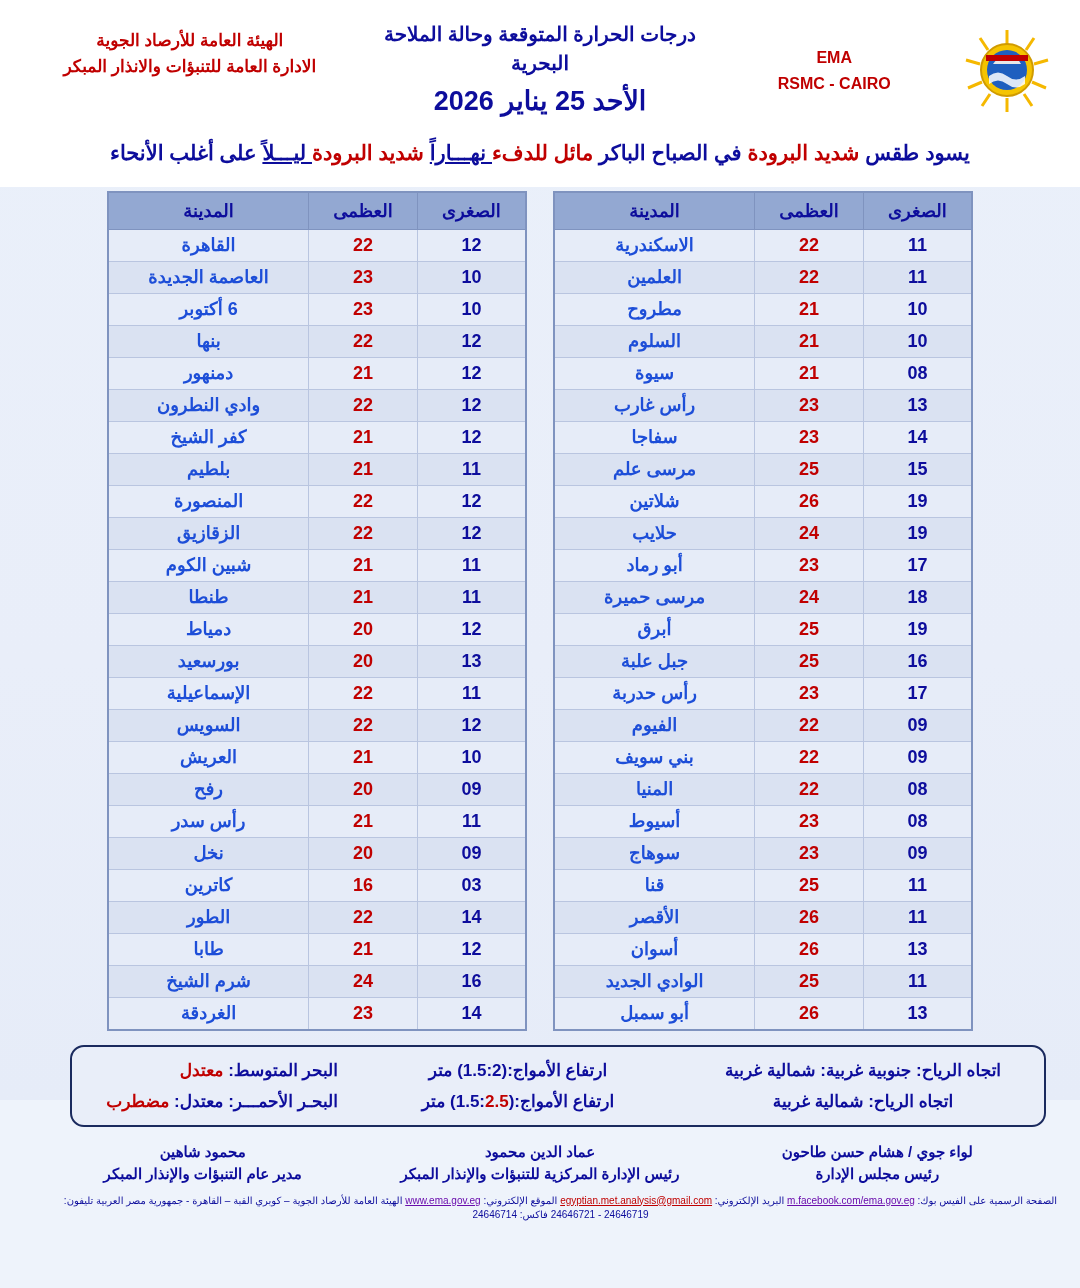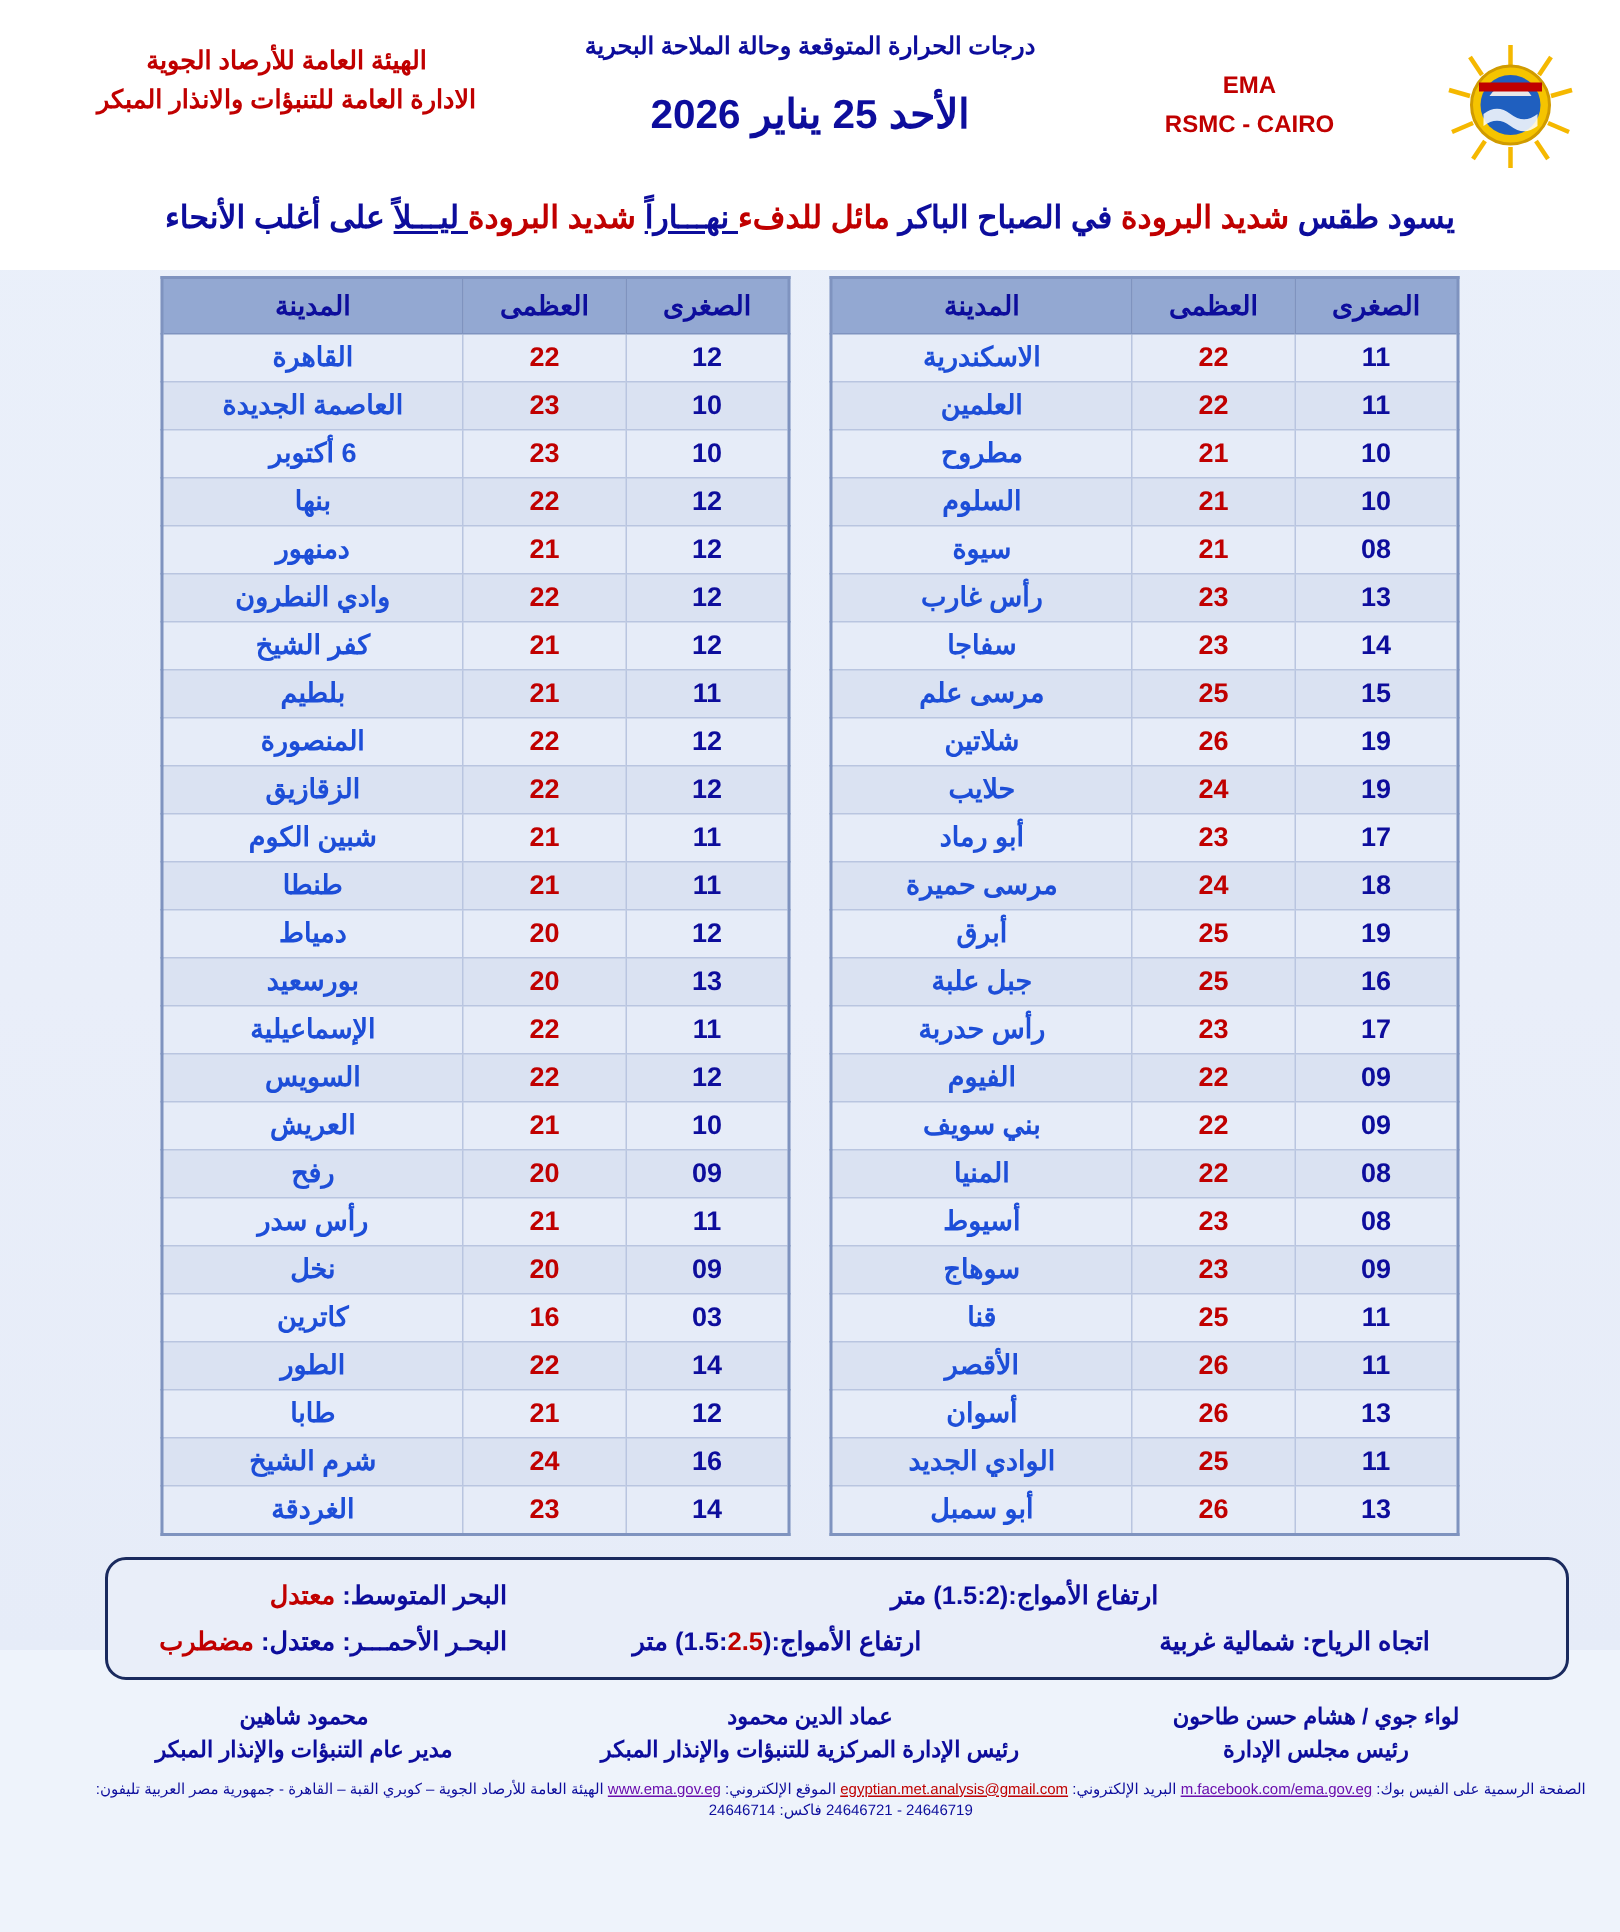--- a/index.html
+++ b/index.html
@@ -39,22 +39,22 @@
     padding-top: 14px;
     width: 330px;
   }
   .hdr-center {
     text-align: center;
     color: #0a0a8c;
     font-weight: bold;
     line-height: 1.45;
     padding-top: 6px;
   }
-  .hdr-center .t1 { font-size: 16px; color:#0d0d9c; }
-  .hdr-center .t2 { font-size: 27px; color:#0d0d9c; margin-top: 14px; }
+  .hdr-center .t1 { font-size: 20px; color:#0d0d9c; }
+  .hdr-center .t2 { font-size: 27px; color:#0d0d9c; margin-top: 4px; }
   .hdr-left {
     display: flex;
     flex-direction: row;
     align-items: center;
     gap: 18px;
     width: 330px;
     padding-top: 14px;
   }
   .ema-text {
     color: #c00000;
@@ -516,20 +516,21 @@
     </table>
   </div>
 
   <div class="sea-box">
     <div class="sea-row">
       <div class="sea-name">
         <span>البحر المتوسط:</span>
         <span class="red">معتدل</span>
       </div>
       <div class="sea-waves">ارتفاع الأمواج:(1.5:2) متر</div>
+      <div class="sea-wind">اتجاه الرياح: جنوبية غربية: شمالية غربية</div>
     </div>
     <div class="sea-row">
       <div class="sea-name">
         <span>البحـر الأحمـــر:</span>
         <span>معتدل:</span>
         <span class="red">مضطرب</span>
       </div>
       <div class="sea-waves">
         <span>ارتفاع الأمواج:(1.5:</span><span class="red">2.5</span><span>) متر</span>
       </div>

